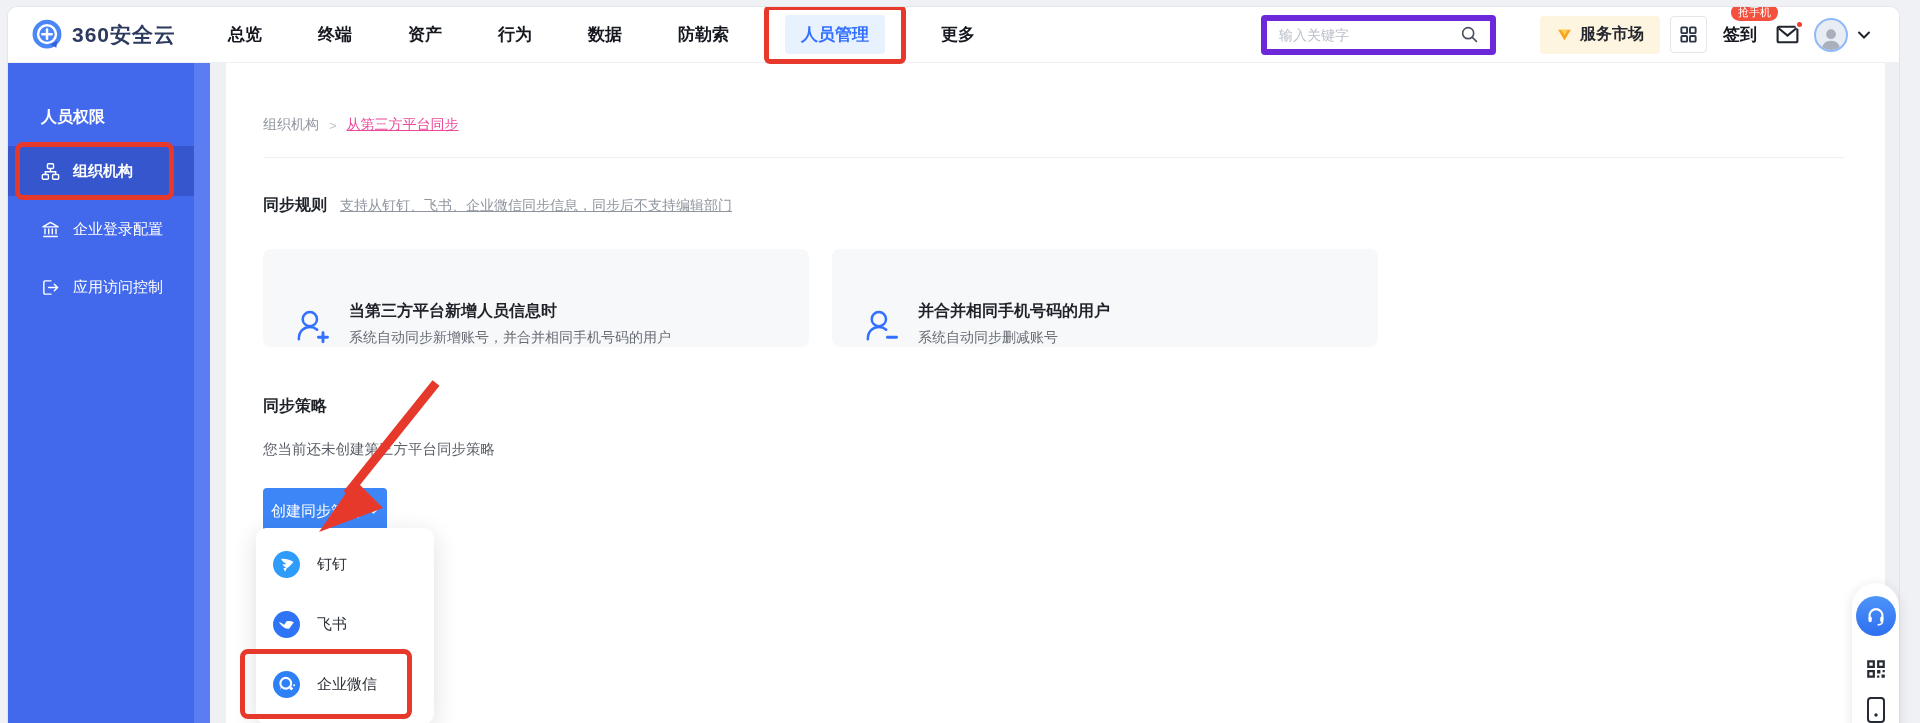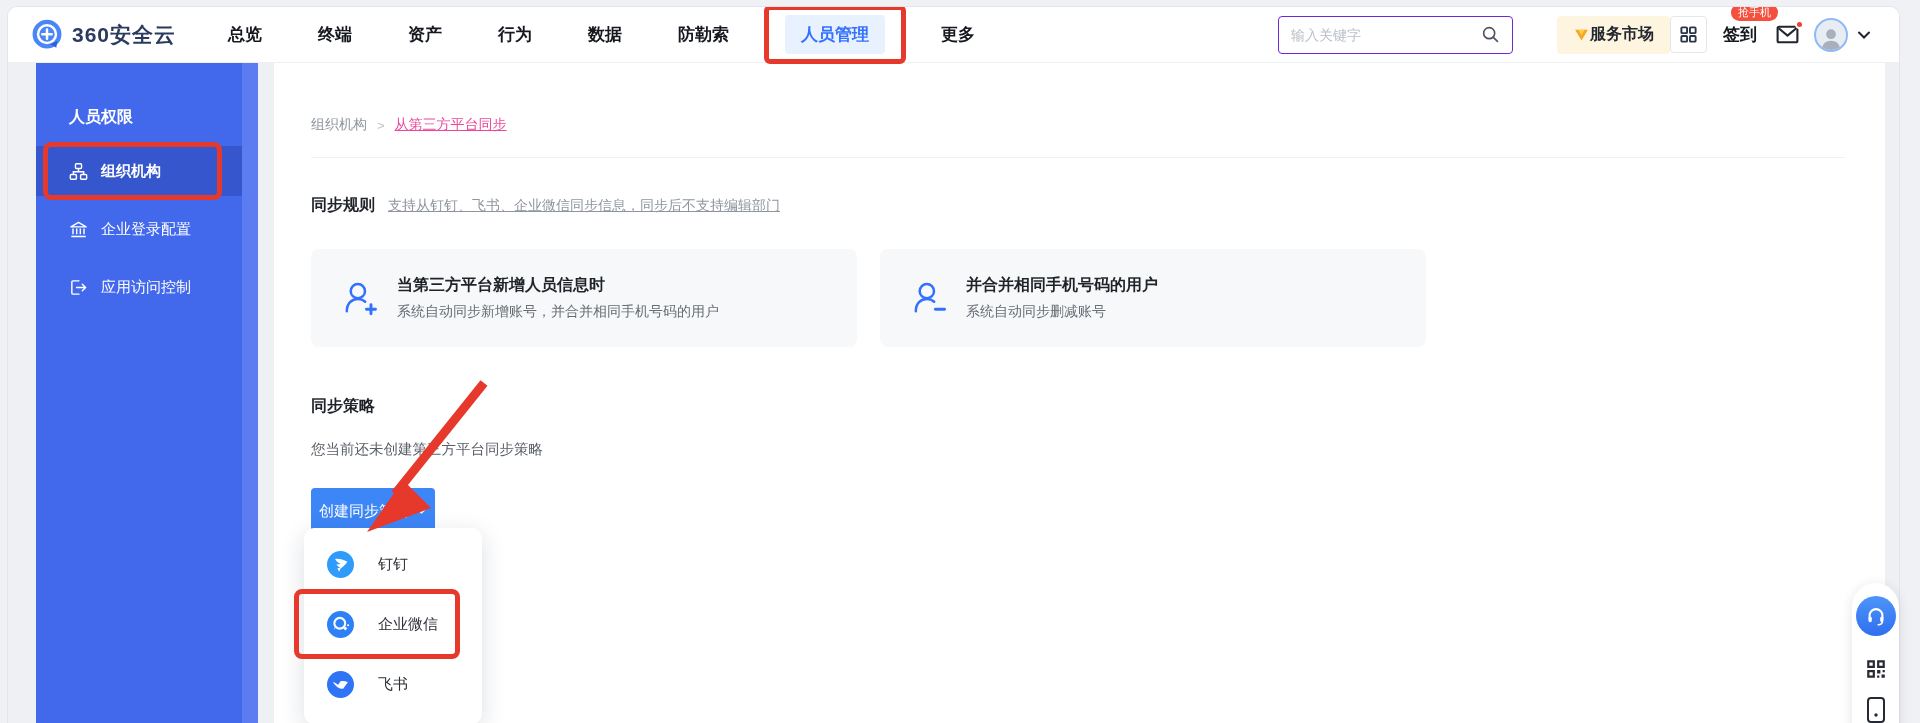--- a/index.html
+++ b/index.html
@@ -14,44 +14,44 @@
             padding:0 28px 0 22px; border-bottom:1px solid #eef0f2; position:relative; z-index:30; }
   .logo { display:flex; align-items:center; gap:8px; flex:none; }
   .logo-text { font-size:21px; font-weight:bold; color:#2b3a5e; letter-spacing:1px; }
   .nav { display:flex; align-items:center; gap:56px; margin-left:52px; }
   .nav-item { font-size:17px; font-weight:bold; color:#15181f; cursor:pointer; white-space:nowrap; }
   .nav-item.active { position:relative; color:#3370ff; background:#e8f1fe; padding:8px 16px; border-radius:4px; }
   .anno-box { position:absolute; border:5px solid #e6392c; border-radius:8px; pointer-events:none; z-index:40; }
   .nav-anno { left:-21px; right:-21px; top:-10px; bottom:-10px; border-radius:6px; }
 
   .topbar-right { margin-left:auto; display:flex; align-items:center; }
-  .search-box { width:235px; height:38px; border:1px solid #6d28d9; border-radius:4px;
+  .search-box { width:235px; height:38px; border:6px solid #6d28d9; border-radius:4px;
                 display:flex; align-items:center; padding:14px 12px; margin-right:44px; }
   .search-box input { border:none; outline:none; flex:1; font-size:14px; color:#333;
                       font-family:inherit; background:transparent; }
   .search-box input::placeholder { color:#b9bec8; }
   .market-btn { height:38px; background:#fdf5e0; border-radius:4px; display:flex; align-items:center;
-                padding:4px 16px; cursor:pointer; }
+                gap:7px; padding:4px 16px; margin-right:10px; cursor:pointer; }
   .market-btn span { font-size:16px; font-weight:bold; color:#23262e; }
   .grid-btn { width:37px; height:37px; border:1px solid #e3e6ea; border-radius:4px; display:flex;
               align-items:center; justify-content:center; margin-right:16px; cursor:pointer; }
   .checkin { position:relative; margin-right:18px; cursor:pointer; }
   .checkin-label { font-size:17px; font-weight:bold; color:#15181f; }
   .checkin-badge { position:absolute; top:-19px; left:8px; background:#f5503d; color:#fff;
                    font-size:11px; line-height:17px; padding:0 7px; border-radius:9px; white-space:nowrap; }
   .mail { position:relative; margin-right:14px; cursor:pointer; display:flex; }
   .mail-dot { position:absolute; top:-3px; right:-4px; width:9px; height:9px; background:#f23c30;
               border-radius:50%; border:2px solid #fff; }
   .avatar { width:34px; height:34px; border-radius:50%; background:#e8edf3; border:2px solid #8fb9f7;
             display:flex; align-items:flex-end; justify-content:center; overflow:hidden; cursor:pointer; }
   .chev { margin-left:9px; cursor:pointer; display:flex; }
 
   
   .main { flex:1; display:flex; background:#eef0f4; position:relative; min-height:0; }
-  .sidebar { width:222px; flex:none; background:#4268ec; position:relative; color:#fff;margin-left:28px; }
+  .sidebar { width:202px; flex:none; background:#4268ec; position:relative; color:#fff; }
   .sidebar::after { content:""; position:absolute; top:0; right:0; bottom:0; width:16px; background:#5b7df1; }
   .side-title { font-size:16px; font-weight:bold; padding:44px 0 18px 33px; }
   .side-item { position:relative; height:50px; margin-bottom:8px; display:flex; align-items:center;
                padding-left:33px; gap:13px; font-size:15px; cursor:pointer; color:#fff; }
   .side-item.selected { background:rgba(10,22,90,.22); font-weight:bold; }
   .side-anno { left:7px; right:36px; top:-4px; bottom:-4px; }
 
   .content { flex:1; padding:0 14px 0 16px; min-width:0; }
   .panel { background:#fff; height:100%; position:relative; padding:0 40px 0 37px; }
 
@@ -60,34 +60,34 @@
   .crumb-sep { color:#c0c4cc; font-size:13px; }
   .crumb-current { color:#ec4899;text-decoration:underline; }
   .divider { height:1px; background:#f0f1f3; margin-top:23px; }
 
   .rules-head { margin-top:37px; display:flex; align-items:baseline; gap:13px;text-align:center; }
   .sec-title { font-size:16px; font-weight:bold; color:#1f2329; }
   .sec-desc { font-size:14px; color:#8f959e;text-decoration:underline; }
 
   .cards { margin-top:33px; display:flex; gap:23px; }
   .rule-card { width:546px; height:98px; background:#f7f8fa; border-radius:8px; display:flex;
-               align-items:center; padding:0 24px 0 29px; gap:15px; }
+               align-items:flex-end; padding:0 24px 0 29px; gap:15px; }
   .rule-card .txt .t { font-size:16px; font-weight:bold; color:#1f2329; margin-bottom:7px; }
   .rule-card .txt .d { font-size:14px; color:#676c74; }
 
   .policy-title { margin-top:49px; }
   .policy-empty { margin-top:23px; font-size:14.5px; color:#5a5f67; }
   .create-btn { margin-top:29px; width:124px; height:46px; background:#3d86f7; border:none; border-radius:4px;
                 color:#fff; font-size:15px; font-family:inherit; display:flex; align-items:center;
                 justify-content:center; gap:7px; cursor:pointer; }
 
   .dropdown { position:absolute; left:30px; top:465px; width:178px; height:196px; background:#fff;
               border-radius:10px; box-shadow:0 6px 24px rgba(15,25,60,.14); padding-top:6px; z-index:10; }
-  .dd-item { position:relative; height:60px; display:flex; align-items:center; gap:24px;
-             padding-left:17px; font-size:15px; color:#2b2f36; cursor:pointer;margin-left:6px; }
+  .dd-item { position:relative; height:60px; display:flex; align-items:center; gap:17px;
+             padding-left:17px; font-size:15px; color:#2b2f36; cursor:pointer; }
   .dd-anno { left:-16px; right:22px; top:-5px; bottom:-5px; }
 
   .arrow-anno { position:absolute; left:88px; top:316px; z-index:20; pointer-events:none; }
 
   
   .float-bar { position:absolute; left:1852px; top:583px; width:47px; height:160px; background:#fff;
                border-radius:24px 24px 0 0; box-shadow:0 2px 12px rgba(31,35,41,.12); z-index:50;
                display:flex; flex-direction:column; align-items:center; }
   .float-blue { width:40px; height:40px; border-radius:50%; margin-top:13px;
                 background:linear-gradient(180deg,#4d94f9,#2f6ff0); display:flex; align-items:center;
@@ -294,39 +294,39 @@
                   <circle cx="13" cy="13" r="13" fill="#2f9bfa"></circle>
                   <path d="M19.6 10.3 c-3.8-2.2-8.6-3.2-11.8-2.7 1.2 2.3 3.6 4.1 5.6 5 l-4.4.4 c.9 1.4 2.8 2.6 4.2 3 l-3.2.7 1.6 3.4 1.5-3.2 c2.6-1.8 5.3-4.3 6.5-6.6 z" fill="#fff"></path>
                 </svg>
               </span>
               <span>钉钉</span>
             </div>
 
             <div class="dd-item">
               <span style="display:flex">
                 <svg width="27" height="27" viewBox="0 0 26 26">
+                  <circle cx="13" cy="13" r="13" fill="#2f74f5"></circle>
+                  <path d="M5.5 10.5 c3.2 4.6 6.6 6.9 10 6.6 l4.6-6.2 c-2.3-1.2-4.8-1.5-7-1 l-2.3 3.4 c-1.7-1.4-3.4-2.4-5.3-2.8 z" fill="#fff"></path>
+                </svg>
+              </span>
+              <span>飞书</span>
+            </div>
+
+            <div class="dd-item">
+              <span style="display:flex">
+                <svg width="27" height="27" viewBox="0 0 26 26">
                   <circle cx="13" cy="13" r="13" fill="#2e80f7"></circle>
                   <circle cx="12.3" cy="11.8" r="5.2" fill="none" stroke="#fff" stroke-width="2"></circle>
                   <path d="M8.6 15.4 L6.4 18.6 L8.1 14.2 Z" fill="#fff"></path>
                   <path d="M17.6 14.9 l1.9 1.9 -1.9 1.9 -1.9-1.9 z" fill="#fff"></path>
                   <circle cx="20.3" cy="13.8" r="1" fill="#fff"></circle>
                 </svg>
               </span>
               <span>企业微信</span>
               <span class="anno-box dd-anno"></span>
-            </div>
-
-            <div class="dd-item">
-              <span style="display:flex">
-                <svg width="27" height="27" viewBox="0 0 26 26">
-                  <circle cx="13" cy="13" r="13" fill="#2f74f5"></circle>
-                  <path d="M5.5 10.5 c3.2 4.6 6.6 6.9 10 6.6 l4.6-6.2 c-2.3-1.2-4.8-1.5-7-1 l-2.3 3.4 c-1.7-1.4-3.4-2.4-5.3-2.8 z" fill="#fff"></path>
-                </svg>
-              </span>
-              <span>飞书</span>
             </div>
           </div>
 
           <div class="arrow-anno">
             <svg width="135" height="165" viewBox="0 0 135 165">
               <path d="M122 4 L33 115" stroke="#e6392c" stroke-width="9"></path>
               <polygon points="5,153 41,101 69,129" fill="#e6392c"></polygon>
             </svg>
           </div>
 

